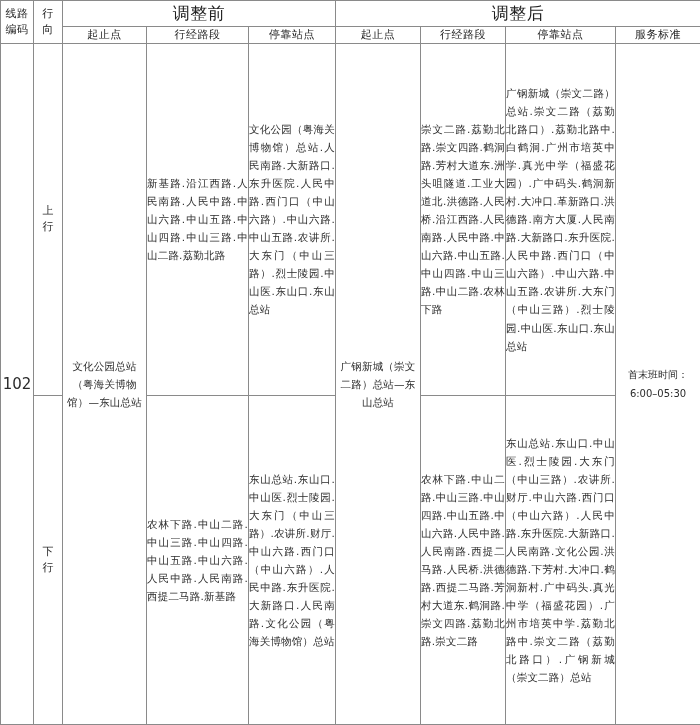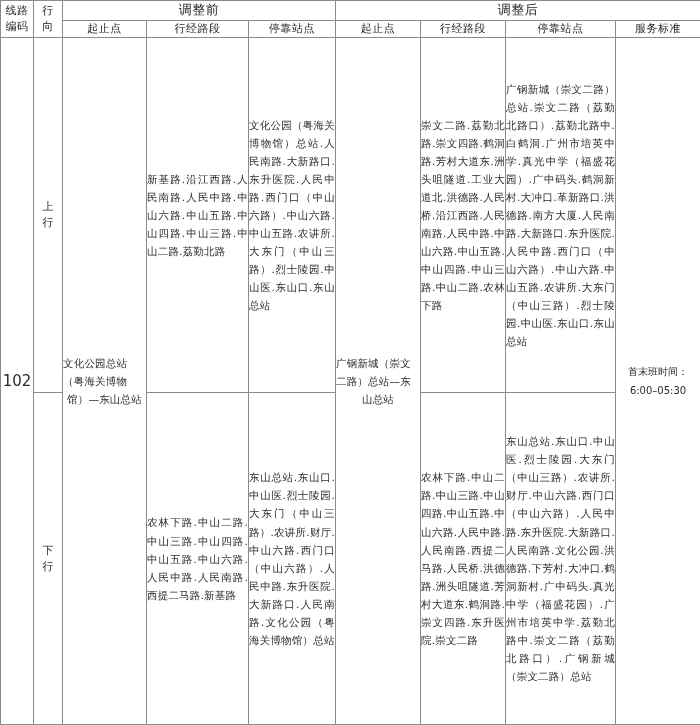--- a/index.html
+++ b/index.html
@@ -32,39 +32,39 @@
   .hdr {
     text-align: center;
     font-size: 11px;
     font-weight: bold;
     line-height: 1.45;
     color: #1f1f1f;
     padding: 4px 1px;
     letter-spacing: 0.5px;
   }
   .hdr-group {
-    font-size: 13px;
+    font-size: 17px;
     margin-left: 32px;
   }
   .hdr-narrow span {
     display: block;
   }
   
   .cell {
     font-size: 10.5px;
     line-height: 1.72;
     padding: 3px 4px;
     text-align: justify;
     text-align-last: left;
     word-break: break-all;
     letter-spacing: 0.2px;
     margin-top: 36px;
   }
   .cell-center {
-    text-align: left;
+    text-align: center;
     text-align-last: center;
   }
   .cell-top {
     vertical-align: top;
   }
   .lineno {
     text-align: center;
     font-size: 15px;
   }
   .dir {
@@ -158,17 +158,17 @@
         <span class="svc-value">6:00–05:30</span>
       </td>
     </tr>
     <tr>
       <td class="dir dir-down">
         <span>下</span>
         <span>行</span>
       </td>
       <td class="cell">农林下路.中山二路.中山三路.中山四路.中山五路.中山六路.人民中路.人民南路.西提二马路.新基路</td>
       <td class="cell">东山总站.东山口.中山医.烈士陵园.大东门（中山三路）.农讲所.财厅.中山六路.西门口（中山六路）.人民中路.东升医院.大新路口.人民南路.文化公园（粤海关博物馆）总站</td>
-      <td class="cell">农林下路.中山二路.中山三路.中山四路.中山五路.中山六路.人民中路.人民南路.西提二马路.人民桥.洪德路.洲头咀隧道.芳村大道东.鹤洞路.崇文四路.东升医院.崇文二路</td>
+      <td class="cell">农林下路.中山二路.中山三路.中山四路.中山五路.中山六路.人民中路.人民南路.西提二马路.人民桥.洪德路.西提二马路.芳村大道东.鹤洞路.崇文四路.荔勤北路.崇文二路</td>
       <td class="cell cell-top">东山总站.东山口.中山医.烈士陵园.大东门（中山三路）.农讲所.财厅.中山六路.西门口（中山六路）.人民中路.东升医院.大新路口.人民南路.文化公园.洪德路.下芳村.大冲口.鹤洞新村.广中码头.真光中学（福盛花园）.广州市培英中学.荔勤北路中.崇文二路（荔勤北路口）.广钢新城（崇文二路）总站</td>
     </tr>
   </tbody>
 </table>
 
 </body></html>

